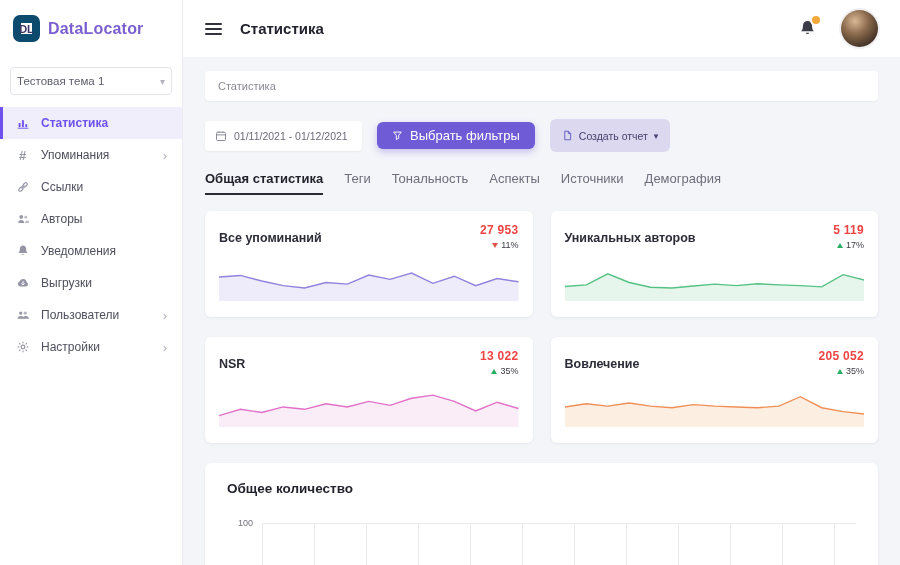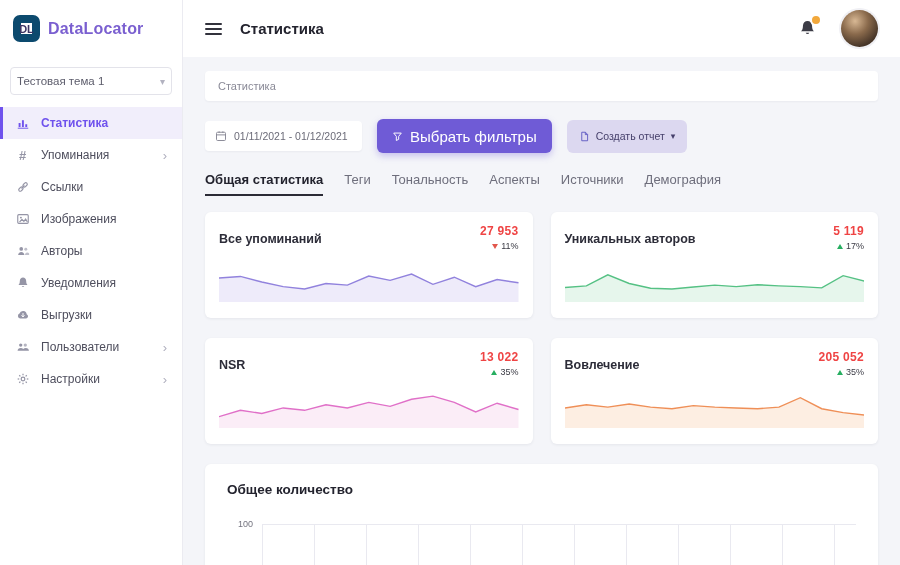--- a/index.html
+++ b/index.html
@@ -41,22 +41,22 @@
     box-shadow:0 0 0 2px #f0f0f4; }
 
   .content { padding:14px 22px 0; flex:1; }
 
   .breadcrumb-card { background:#fff; border-radius:4px; height:30px; display:flex; align-items:center;
     padding:0 13px; font-size:11px; color:#8a8a97; box-shadow:0 1px 2px rgba(31,45,61,.05); margin-bottom:18px; }
 
   .filter-row { display:flex; align-items:center; gap:15px; margin-bottom:19px; }
   .date-input { background:#fff; border-radius:4px; height:30px; width:157px; display:flex; align-items:center;
     gap:7px; padding:0 10px; font-size:10.5px; color:#6b6b78; box-shadow:0 1px 2px rgba(31,45,61,.05); cursor:pointer; }
-  .btn-filters { height:34px; background:#6f5bd6; color:#fff; border:none; border-radius:6px; padding:0 15px;
-    font-size:15px; font-family:inherit; display:flex; align-items:center; gap:7px; cursor:pointer;
+  .btn-filters { height:27px; background:#6f5bd6; color:#fff; border:none; border-radius:6px; padding:0 15px;
+    font-size:13px; font-family:inherit; display:flex; align-items:center; gap:7px; cursor:pointer;
     box-shadow:0 3px 7px rgba(111,91,214,.35); }
   .btn-report { height:33px; background:#dcd8f0; color:#46406b; border:none; border-radius:6px; padding:0 12px;
     font-size:10.5px; font-family:inherit; display:flex; align-items:center; gap:6px; cursor:pointer; }
   .btn-report .caret { font-size:9px; color:#46406b; }
 
   .tabs { display:flex; gap:21px; margin-bottom:16px; font-size:13px; color:#6e6e7c; align-items:flex-end; }
   .tab { padding-bottom:7px; cursor:pointer; border-bottom:2px solid transparent; white-space:nowrap; }
   .tab.active { color:#23232e; font-weight:700; border-bottom-color:#2b2b36; }
 
   .cards-grid { display:grid; grid-template-columns:1fr 1fr; gap:20px 18px; margin-bottom:20px; }
@@ -116,30 +116,20 @@
         <span class="micon">
           <svg viewBox="0 0 16 16" width="14" height="14" fill="none" stroke="currentColor" stroke-width="1.3">
               <g transform="rotate(-45 8 8)">
                 <rect x="1.8" y="6.3" width="5.6" height="3.4" rx="1.7"></rect>
                 <rect x="8.6" y="6.3" width="5.6" height="3.4" rx="1.7"></rect>
                 <line x1="5.6" y1="8" x2="10.4" y2="8"></line>
               </g>
             </svg>
         </span>
         <span>Ссылки</span>
-      </div>
-      <div class="menu-item">
-        <span class="micon">
-          <svg viewBox="0 0 16 16" width="14" height="14" fill="none" stroke="currentColor" stroke-width="1.3">
-              <rect x="2" y="3" width="12" height="10" rx="1.2"></rect>
-              <circle cx="5.6" cy="6.4" r="1.1" fill="currentColor" stroke="none"></circle>
-              <path d="M4 11.5l2.8-3 2.2 2.2 2-2.6 2 3.4"></path>
-            </svg>
-        </span>
-        <span>Изображения</span>
       </div>
       <div class="menu-item">
         <span class="micon">
           <svg viewBox="0 0 16 16" width="14" height="14" fill="currentColor">
               <circle cx="6" cy="5.6" r="2.1"></circle>
               <path d="M2.4 12.6c0-2 1.6-3.6 3.6-3.6s3.6 1.6 3.6 3.6z"></path>
               <circle cx="11.2" cy="5.9" r="1.7" opacity=".6"></circle>
               <path d="M10.3 12.6c0-1.6 1-3 2.5-3 .9 0 1.7.5 2.2 1.3v1.7z" opacity=".6"></path>
             </svg>
         </span>

